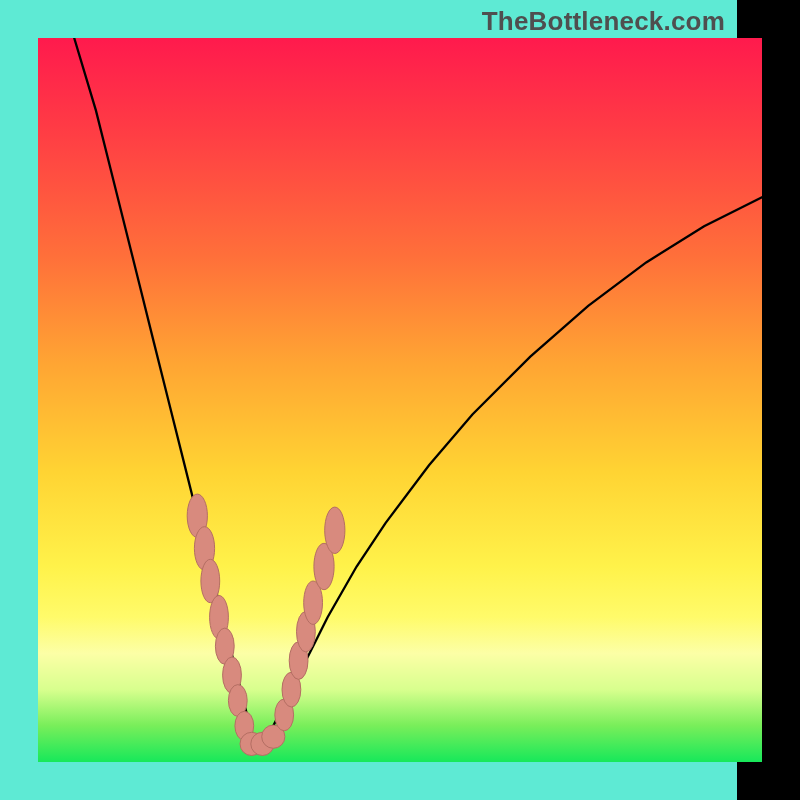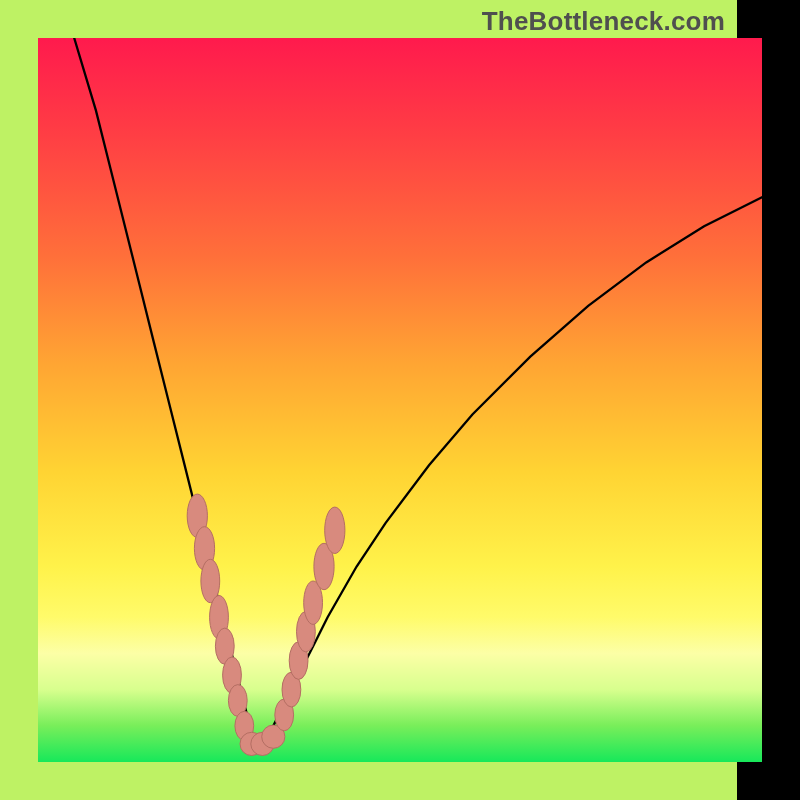--- a/index.html
+++ b/index.html
@@ -8,21 +8,21 @@
     width: 800px;
     height: 800px;
     overflow: hidden;
     background: #000;
     font-family: Arial, Helvetica, sans-serif;
   }
   .frame {
     position: relative;
     width: 737px;
     height: 800px;
-    background: #bef264;
+    background: #5eead4;
   }
   .plot {
     position: absolute;
     left: 38px;
     top: 38px;
     width: 724px;
     height: 724px;
     overflow: hidden;
   }
   .gradient {

